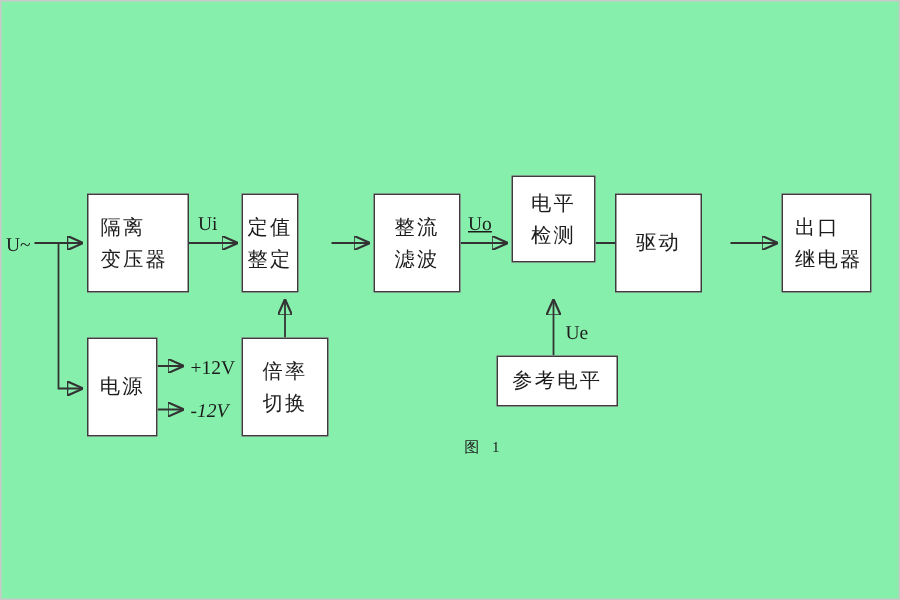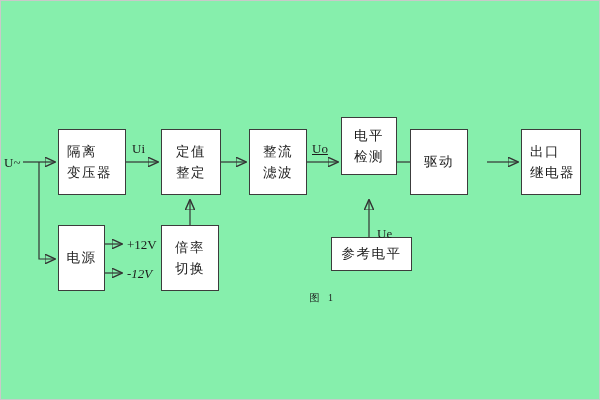--- a/index.html
+++ b/index.html
@@ -44,21 +44,21 @@
     <path d="M368 236 L368 199" marker-end="url(#ah)"></path>
     <path d="M104 243 L121 243" marker-end="url(#ah)"></path>
     <path d="M104 272 L121 272" marker-end="url(#ah)"></path>
   </svg>
 
   <div class="box left" style="left:57px;top:128px;width:68px;height:66px">
     <span>隔离</span>
     <span>变压器</span>
   </div>
 
-  <div class="box center" style="left:160px;top:128px;width:60px;height:66px">
+  <div class="box center" style="left:160px;top:128px;width:38px;height:66px">
     <span>定值</span>
     <span>整定</span>
   </div>
 
   <div class="box center" style="left:248px;top:128px;width:58px;height:66px">
     <span>整流</span>
     <span>滤波</span>
   </div>
 
   <div class="box center" style="left:340px;top:116px;width:56px;height:58px">
@@ -84,19 +84,19 @@
     <span>切换</span>
   </div>
 
   <div class="box center" style="left:330px;top:236px;width:81px;height:34px">
     <span>参考电平</span>
   </div>
 
   <span class="lbl" style="left:3px;top:154px;">U~</span>
   <span class="lbl" style="left:131px;top:140px;font-family:Liberation Serif, serif;">Ui</span>
   <span class="lbl" style="left:311px;top:140px;text-decoration:underline;">Uo</span>
-  <span class="lbl" style="left:376px;top:225px;">Ue</span>
+  <span class="lbl" style="left:376px;top:213px;">Ue</span>
   <span class="lbl" style="left:126px;top:236px;">+12V</span>
   <span class="lbl" style="left:126px;top:265px;font-style:italic;">-12V</span>
 
   <div class="caption" style="left:265px;top:290px;width:70px;">图 1</div>
 
 </div>
 
 </body></html>

